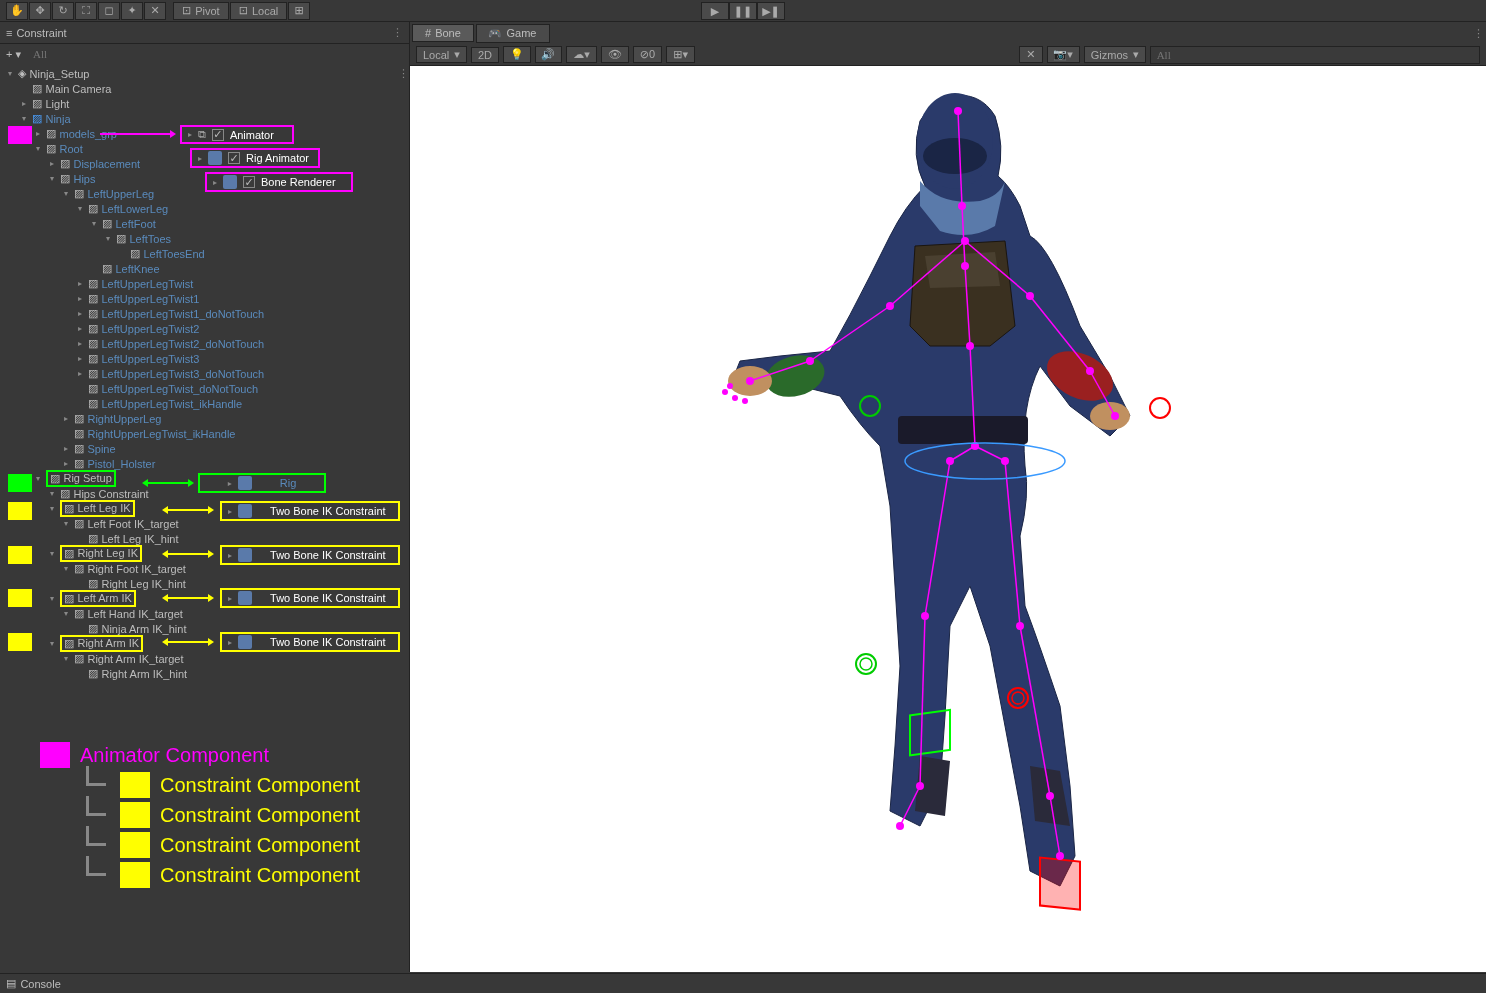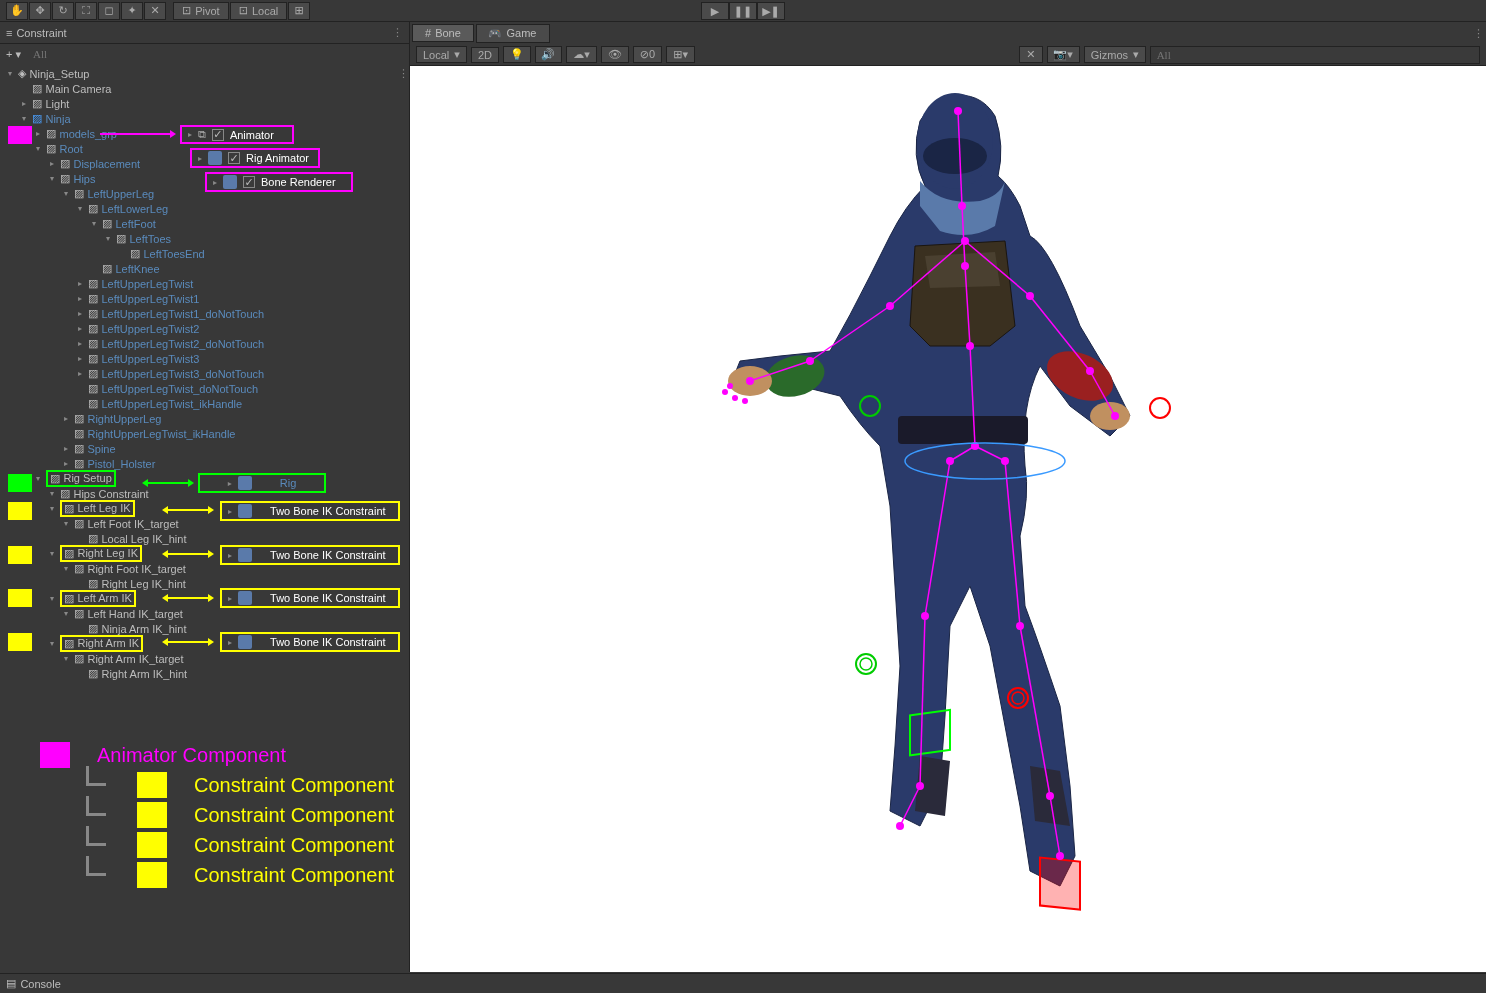--- a/index.html
+++ b/index.html
@@ -55,21 +55,21 @@
   .arrow-line.dgreen::before { content:''; position:absolute; left:-6px; top:-3px; border-right:6px solid #00ff00; border-top:4px solid transparent; border-bottom:4px solid transparent; }
   .arrow-line.yellow { background: #ffff00; }
   .arrow-line.yellow::after { border-left-color: #ffff00; }
   .arrow-line.dyellow { background: #ffff00; }
   .arrow-line.dyellow::before { content:''; position:absolute; left:-6px; top:-3px; border-right:6px solid #ffff00; border-top:4px solid transparent; border-bottom:4px solid transparent; }
   
   .hl-yellow { border: 2px solid #ffff00; padding: 0 2px; }
   .hl-green { border: 2px solid #00ff00; padding: 0 2px; }
   
   .legend { position: absolute; bottom: 80px; left: 40px; }
-  .legend-row { display: flex; align-items: center; gap: 27px; margin-bottom: 4px; }
+  .legend-row { display: flex; align-items: center; gap: 10px; margin-bottom: 4px; }
   .legend-sq { width: 30px; height: 26px; }
   .legend-text { font-size: 20px; font-weight: 500; }
   .legend-l { border-left: 3px solid #888; border-bottom: 3px solid #888; width: 20px; height: 20px; margin-right: 4px; margin-top: -18px; }
   
   .scene-panel { flex: 1; position: relative; background: #fff; }
   .scene-tabs { height: 22px; background: #383838; display: flex; align-items: center; gap: 2px; padding: 0 2px; }
   .scene-tab { background: #4a4a4a; padding: 2px 12px; border: 1px solid #222; display: flex; align-items: center; gap: 4px; }
   .scene-tab.active { background: #5a5a5a; }
   .scene-toolbar { height: 22px; background: #383838; display: flex; align-items: center; gap: 4px; padding: 0 6px; border-bottom: 1px solid #222; }
   .scene-btn { background: #4a4a4a; border: 1px solid #222; padding: 1px 6px; color: #aaa; display: flex; align-items: center; gap: 2px; }
@@ -155,21 +155,21 @@
       <div class="tree-row d2">
           <span class="expand">▾</span>
           <span class="hl-green"><span>▨</span>&nbsp;<span class="normal-text">Rig Setup</span></span>
         </div>
       <div class="tree-row d3"><span class="expand">▾</span><span>▨</span>&nbsp;<span class="normal-text">Hips Constraint</span></div>
       <div class="tree-row d3">
           <span class="expand">▾</span>
           <span class="hl-yellow"><span>▨</span>&nbsp;<span class="normal-text">Left Leg IK</span></span>
         </div>
       <div class="tree-row d4"><span class="expand">▾</span><span>▨</span>&nbsp;<span class="normal-text">Left Foot IK_target</span></div>
-      <div class="tree-row d5"><span class="expand"></span><span>▨</span>&nbsp;<span class="normal-text">Local Leg IK_hint</span></div>
+      <div class="tree-row d5"><span class="expand"></span><span>▨</span>&nbsp;<span class="normal-text">Left Leg IK_hint</span></div>
       <div class="tree-row d3">
           <span class="expand">▾</span>
           <span class="hl-yellow"><span>▨</span>&nbsp;<span class="normal-text">Right Leg IK</span></span>
         </div>
       <div class="tree-row d4"><span class="expand">▾</span><span>▨</span>&nbsp;<span class="normal-text">Right Foot IK_target</span></div>
       <div class="tree-row d5"><span class="expand"></span><span>▨</span>&nbsp;<span class="normal-text">Right Leg IK_hint</span></div>
       <div class="tree-row d3">
           <span class="expand">▾</span>
           <span class="hl-yellow"><span>▨</span>&nbsp;<span class="normal-text">Left Arm IK</span></span>
         </div>

